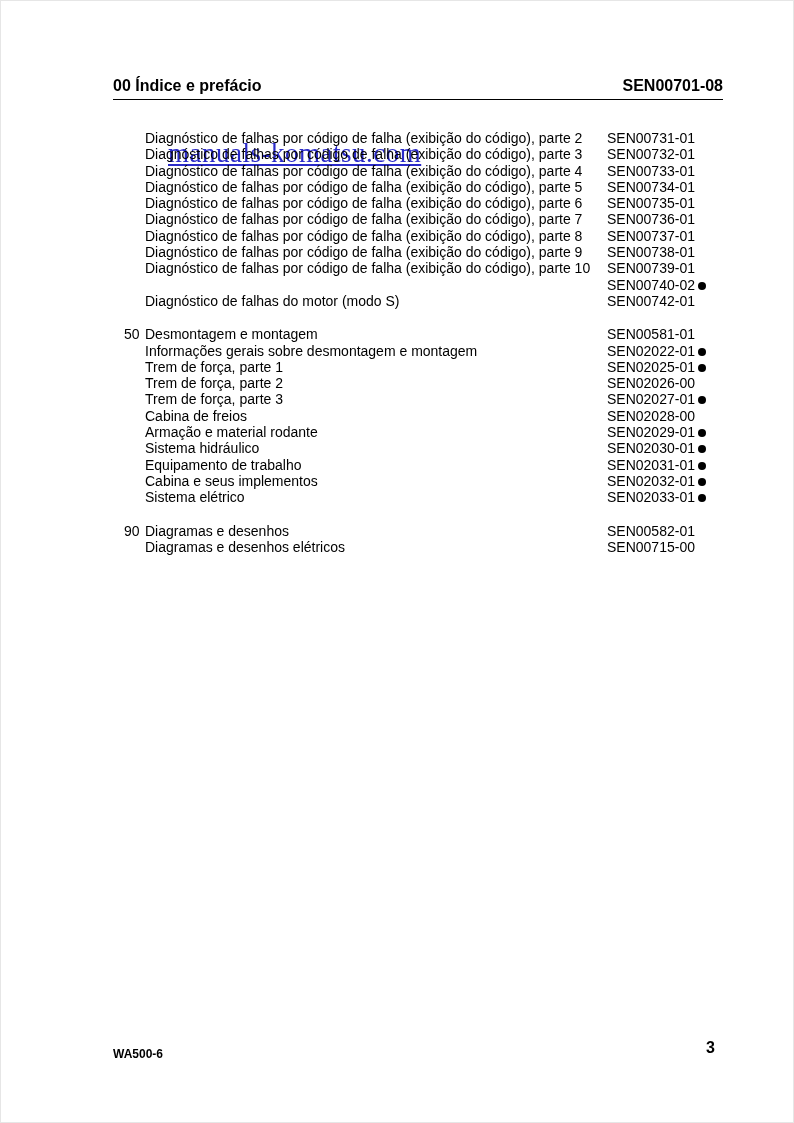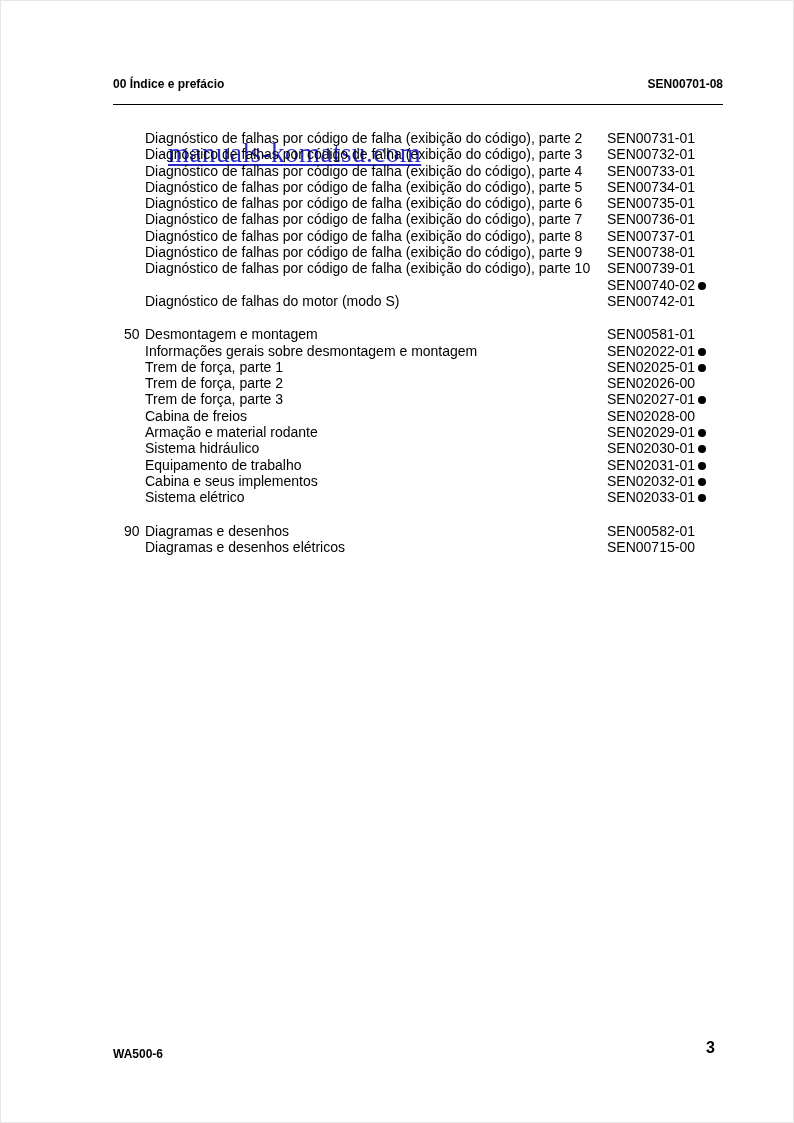--- a/index.html
+++ b/index.html
@@ -17,23 +17,23 @@
 
   .header {
     position: absolute;
     left: 113px;
     right: 71px;
     top: 77px;
     display: flex;
     justify-content: space-between;
     align-items: flex-end;
     font-weight: bold;
-    font-size: 12px;
+    font-size: 16px;
     border-bottom: 1.6px solid #000;
-    padding-bottom: 13px;
+    padding-bottom: 4px;
     z-index: 2;
   }
 
   .watermark {
     position: absolute;
     left: 168px;
     top: 138px;
     font-family: "Liberation Serif", serif;
     font-size: 27px;
     letter-spacing: 0.5px;

